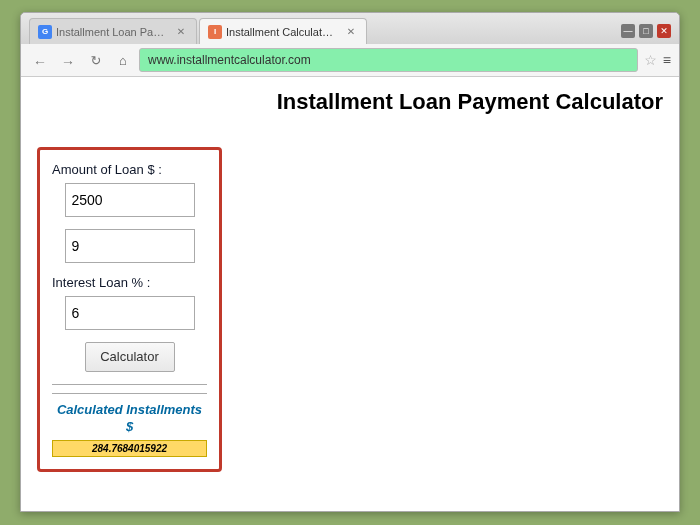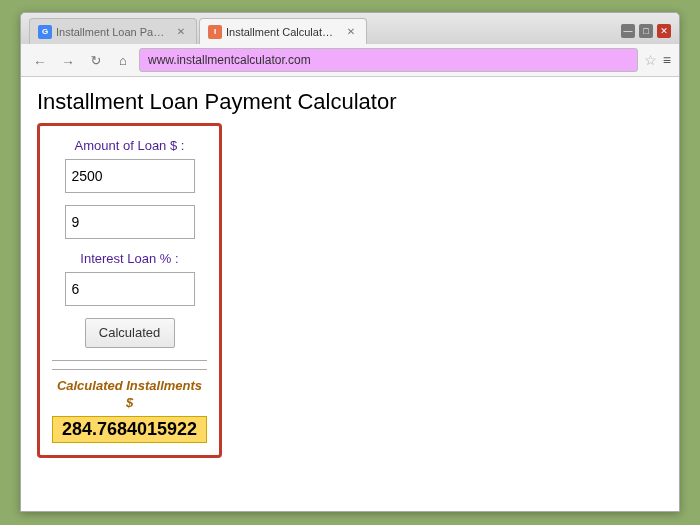--- a/index.html
+++ b/index.html
@@ -152,21 +152,21 @@
       display: flex;
       align-items: center;
       justify-content: center;
     }
 
     .address-bar {
       flex: 1;
       height: 24px;
       border: 1px solid #bbb;
       border-radius: 3px;
-      background: #f0abfc;
+      background: #86efac;
       padding: 0 8px;
       font-size: 12px;
       color: #333;
       outline: none;
     }
 
     .star-icon {
       font-size: 14px;
       color: #aaa;
       cursor: pointer;
@@ -182,38 +182,38 @@
     .page-content {
       background: white;
       flex: 1;
       overflow-y: auto;
       padding: 12px 16px;
       position: relative;
     }
 
     .page-title {
       font-size: 22px;
-      font-weight: normal;
-      margin-bottom: 8px;
+      font-weight: bold;
+      margin-bottom: 32px;
       color: #000;
+      text-align: right;
     }
 
     
     .calculator-box {
       border: 3px solid #c0392b;
       border-radius: 4px;
       padding: 12px;
       width: 185px;
       background: white;
     }
 
     .field-label {
-      text-align: center;
-      font-size: 13px;
-      color: #4c1d95;
+      font-size: 13px;
+      color: #0f172a;
       margin-bottom: 4px;
       line-height: 1.3;
     }
 
     .field-input {
       width: 130px;
       height: 26px;
       border: 1px solid #aaa;
       padding: 16px 6px;
       font-size: 14px;
@@ -240,34 +240,35 @@
       border: none;
       border-top: 1px solid #aaa;
       margin: 8px 0;
     }
 
     .result-label {
       text-align: center;
       font-size: 13px;
       font-style: italic;
       font-weight: bold;
-      color: #a16207;
+      color: #0369a1;
       line-height: 1.3;
       margin-bottom: 4px;
     }
 
     .result-value {
       display: block;
       text-align: center;
-      font-size: 18px;
+      font-size: 10px;
       font-weight: bold;
       color: #000;
       background: #ffd966;
       padding: 2px 4px;
       border: 1px solid #c8a800;
+      font-style: italic;
     }
 
     
     .page-content::-webkit-scrollbar { width: 14px; }
     .page-content::-webkit-scrollbar-track { background: #f0f0f0; }
     .page-content::-webkit-scrollbar-thumb { background: #bbb; border: 1px solid #999; }
   </style>
 </head>
 <body>
 
@@ -308,21 +309,21 @@
     <div class="calculator-box">
 
       <div class="field-label">Amount of Loan $ :</div>
       <input class="field-input" type="text" value="2500" style="">
 
       <input class="field-input" type="text" value="9" style="">
 
       <div class="field-label">Interest Loan % :</div>
       <input class="field-input" type="text" value="6" style="">
 
-      <button class="calculate-btn">Calculated</button>
+      <button class="calculate-btn">Calculator</button>
 
       <hr class="divider">
       <hr class="divider">
 
       <div class="result-label">Calculated Installments $</div>
       <span class="result-value">284.7684015922</span>
 
     </div>
 
   </div>

